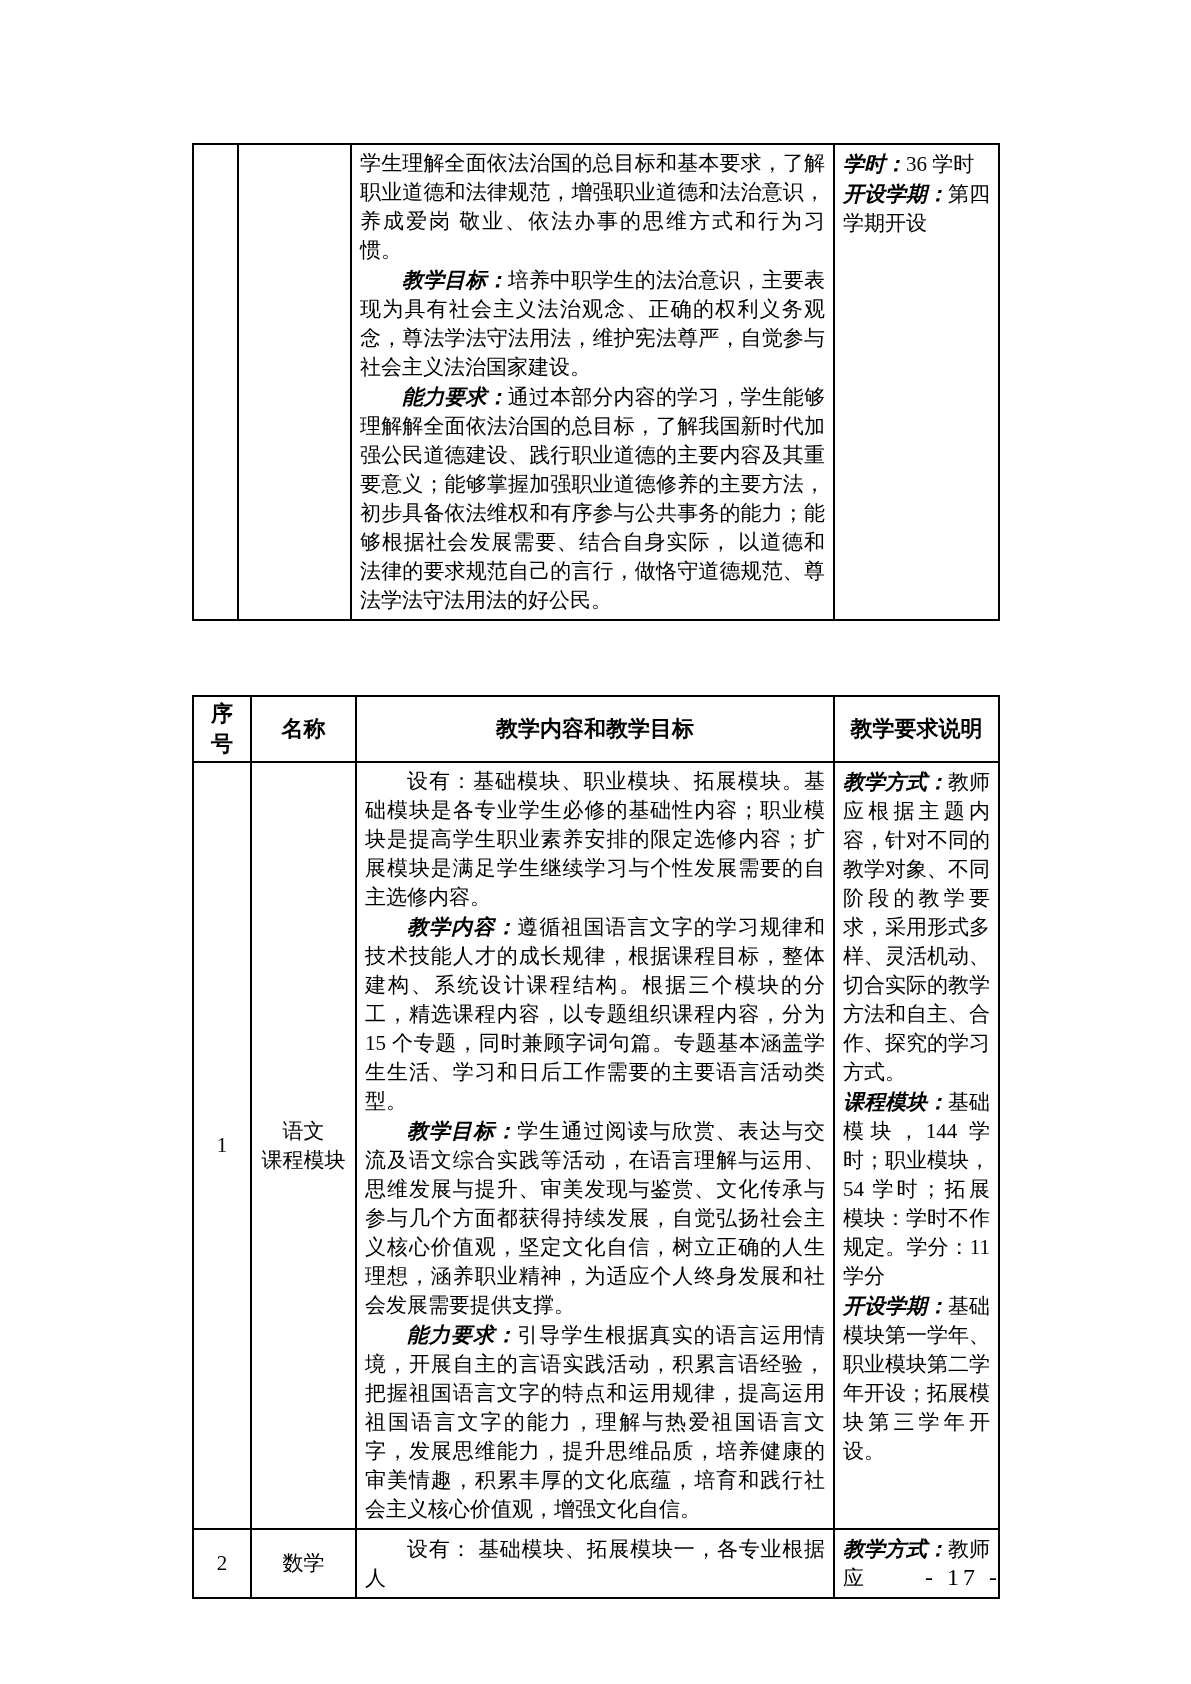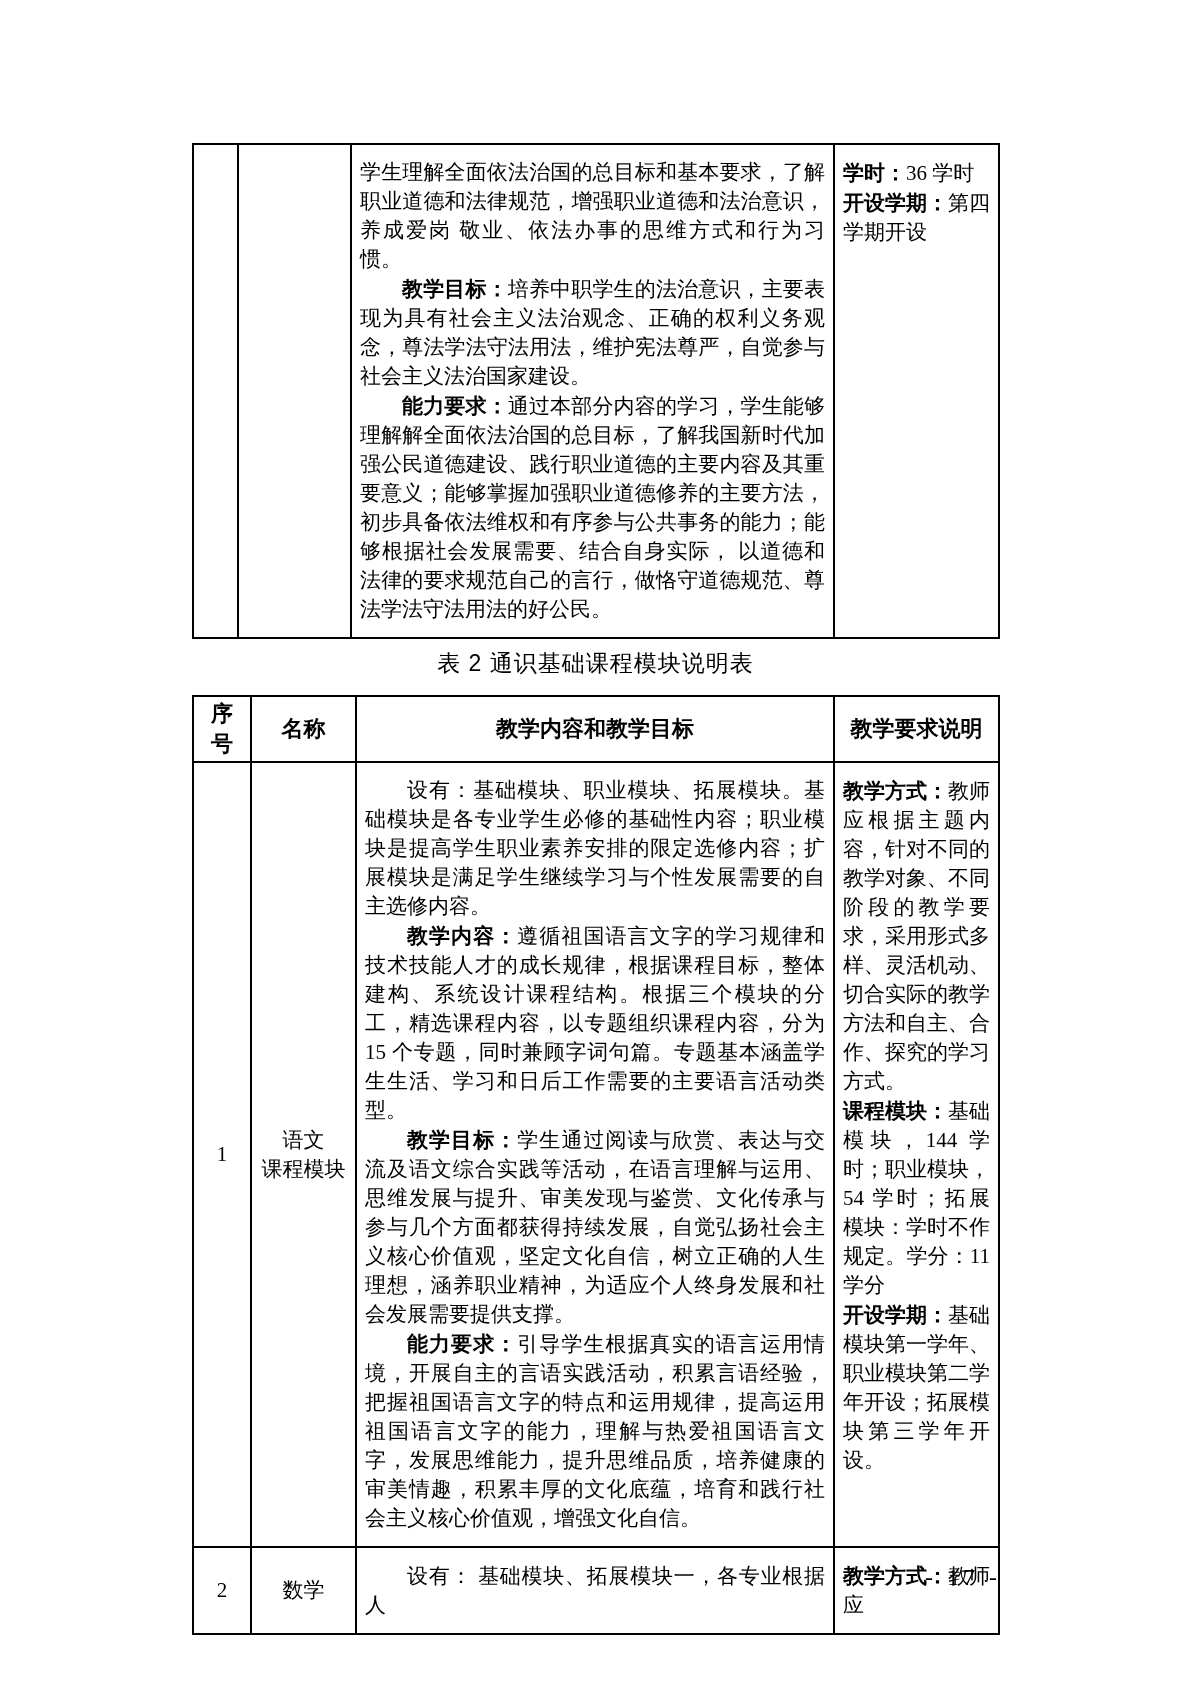--- a/index.html
+++ b/index.html
@@ -15,21 +15,21 @@
   
   table.doc-table{
     position:absolute;
     border-collapse:collapse;
     table-layout:fixed;
     width:806px;
     left:192px;
   }
   table.doc-table td, table.doc-table th{
     border:2px solid #000;
-    padding:13px 8px;
+    padding:4px 8px;
     vertical-align:top;
     overflow:hidden;
   }
   #table1{top:143px;}
   #table1 td{height:426px;}
   #table2{top:695px;}
   #table2 thead th{
     height:42px;
     font-family:"Liberation Sans","DejaVu Sans",sans-serif;
     font-weight:bold;
@@ -45,20 +45,21 @@
     vertical-align:middle !important;
     font-size:21px;
     line-height:29px;
   }
   .cell-text{font-size:21px;line-height:29px;}
   .para{margin:0;text-align:justify;font-size:21px;line-height:29px;}
   .para.indent{text-indent:2em;}
   .plabel{
     font-family:"Liberation Sans","DejaVu Sans",sans-serif;
     font-weight:bold;
+    font-style:italic;
   }
   
   .section-heading{
     position:absolute;
     left:190px;top:590px;
     font-family:"Liberation Sans","DejaVu Sans",sans-serif;
     font-size:27px;
     font-weight:500;
     letter-spacing:1px;
   }
@@ -103,21 +104,20 @@
           </td>
         <td class="cell-text">
             <p class="para"><b class="plabel">学时：</b>36 学时</p>
             <p class="para"><b class="plabel">开设学期：</b>第四学期开设</p>
           </td>
       </tr>
     </tbody>
   </table>
 
 
-  <div class="table-title">表 2 通识基础课程模块说明表</div>
 
   <table class="doc-table" id="table2">
     <colgroup>
       <col style="width:58px">
         <col style="width:105px">
         <col style="width:478px">
         <col style="width:165px">
     </colgroup>
     <thead>
       <tr>

